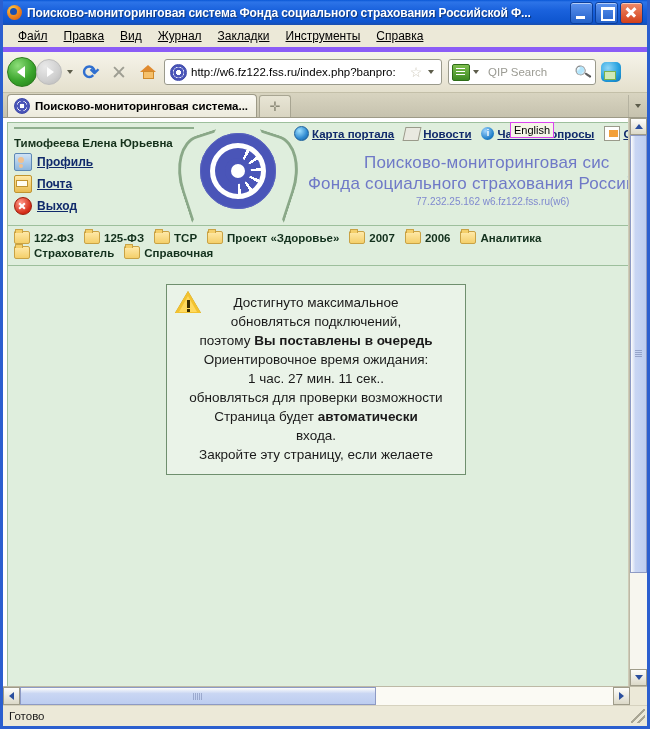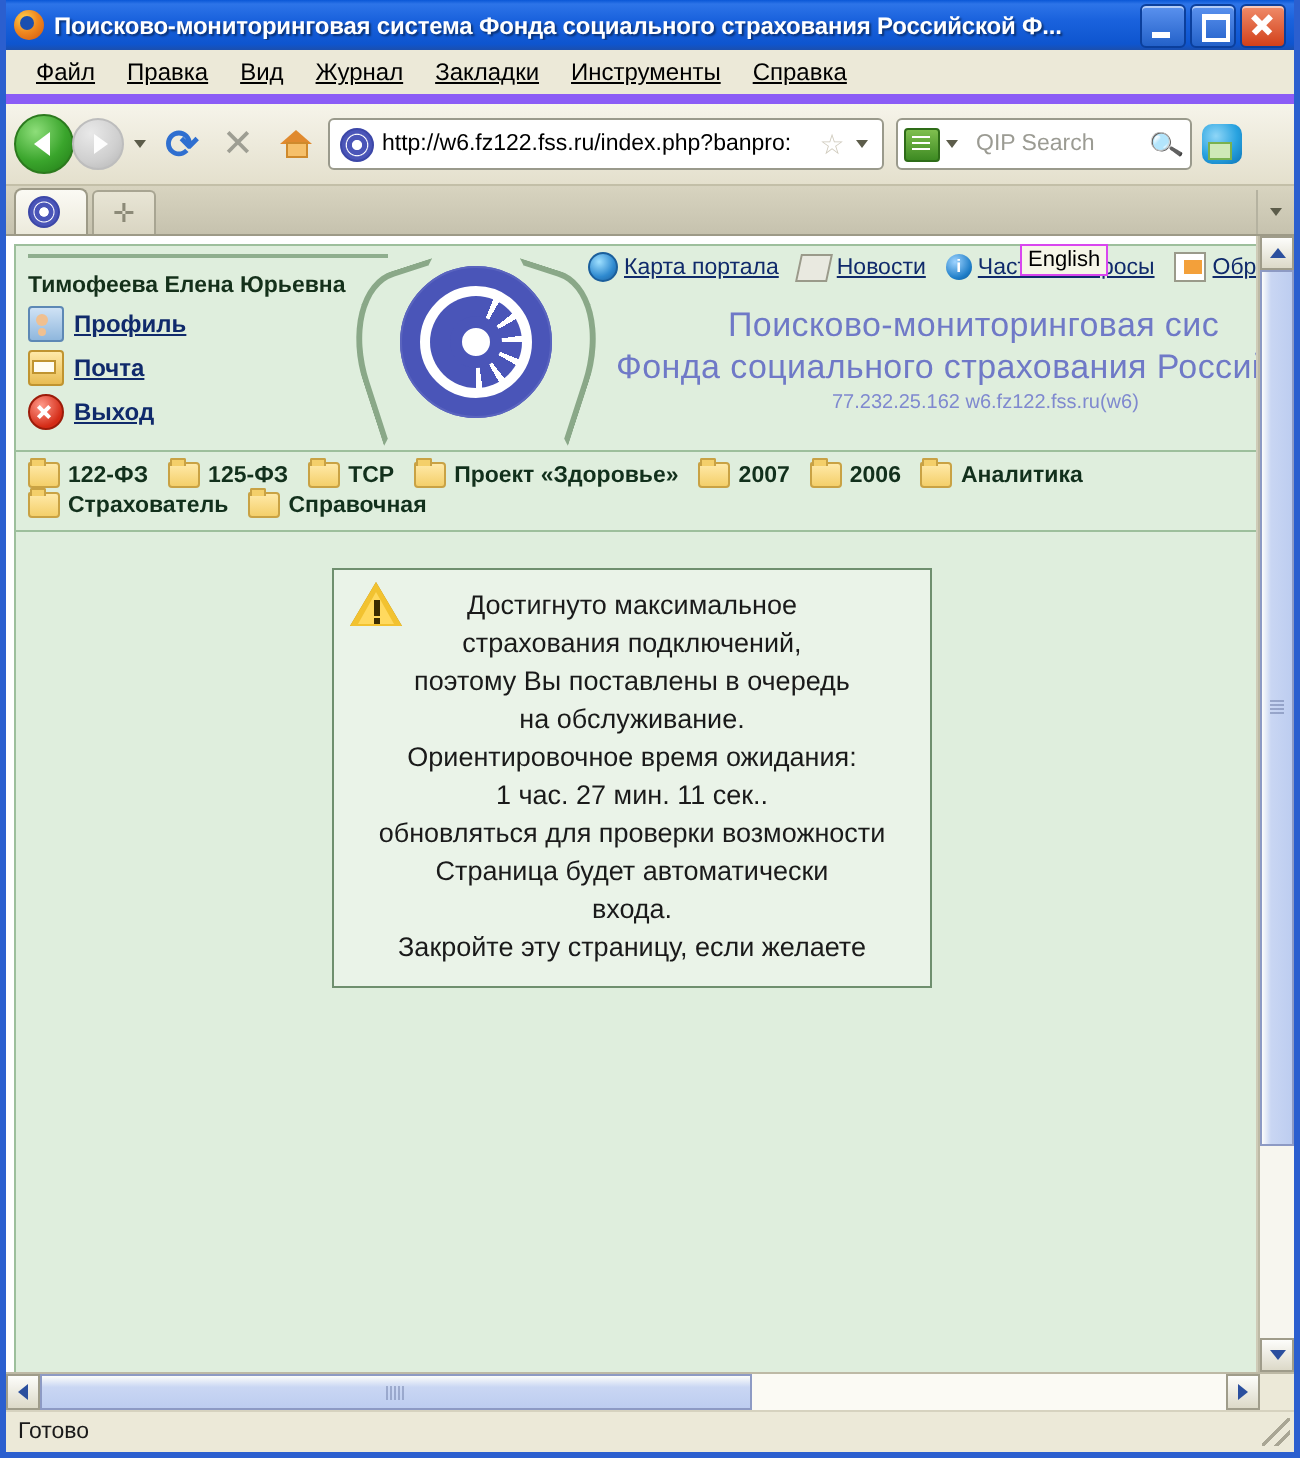--- a/index.html
+++ b/index.html
@@ -296,21 +296,21 @@
     content:"";position:absolute;left:10px;top:10px;width:26px;height:26px;border-radius:50%;
     background:#fff;border:6px solid #4a55b8;box-sizing:border-box;
   }
 
   .toplinks{
     position:absolute;left:286px;top:3px;display:flex;align-items:center;gap:10px;
     white-space:nowrap;
   }
   .toplink{display:flex;align-items:center;gap:3px;}
   .toplink a{
-    font-size:11.5px;font-weight:normal;color:#102a6b;text-decoration:underline;white-space:nowrap;
+    font-size:11.5px;font-weight:bold;color:#102a6b;text-decoration:underline;white-space:nowrap;
   }
   .ico-globe{
     width:13px;height:13px;border-radius:50%;flex:0 0 13px;
     background:radial-gradient(circle at 35% 30%,#9fe0ff 0%,#2f8ad0 60%,#1b5f9c 100%);
     border:1px solid #1b5f9c;
   }
   .ico-news{
     width:14px;height:12px;flex:0 0 14px;background:#e9e9e0;border:1px solid #9a9a8a;
     transform:skewX(-12deg);
   }
@@ -368,21 +368,21 @@
     border:1px solid #9dbf9c;border-top:none;
   }
   .msgbox{
     width:300px;margin:4px 0 0 158px;
     background:#eaf3e8;border:1px solid #6f8f6e;
     padding:8px 10px 10px 10px;box-sizing:border-box;position:relative;
   }
   .msg-line{
     text-align:center;font-size:13.5px;color:#1a1a1a;line-height:19px;white-space:nowrap;
   }
-  .msg-line b{font-weight:normal;margin-top:20px;}
+  .msg-line b{font-weight:bold;margin-top:20px;}
   .warn-ico{
     position:absolute;left:8px;top:6px;width:26px;height:23px;
   }
   .warn-ico .tri{
     width:0;height:0;border-left:13px solid transparent;border-right:13px solid transparent;
     border-bottom:22px solid #f2c230;
     filter:drop-shadow(0 0 0 #b5880f);
   }
   .warn-ico .tri-in{
     position:absolute;left:4px;top:5px;width:0;height:0;
@@ -517,20 +517,21 @@
       <div class="mag">🔍</div>
     </div>
     <div class="skype">
       <div class="skype-ico"></div>
     </div>
   </div>
 
   <div class="tabstrip">
     <div class="tab">
       <div class="site-ico"></div>
+      <div class="tab-label">Поисково-мониторинговая система...</div>
     </div>
     <div class="newtab">✛</div>
     <div class="tabstrip-spacer"></div>
     <div class="tablist-caret">
         <div class="caret"></div>
       </div>
   </div>
 
   <div class="viewport">
     <div class="page">
@@ -635,25 +636,24 @@
 
         <div class="content-area">
           <div class="msgbox">
             <div class="warn-ico">
               <div class="tri"></div>
                 <div class="tri-in"></div>
                 <div class="bang"></div>
                 <div class="dot"></div>
             </div>
             <div class="msg-line">Достигнуто максимальное</div>
-            <div class="msg-line">страхования подключений,</div>
+            <div class="msg-line">обновляться подключений,</div>
             <div class="msg-line">
               <span>поэтому </span><b>Вы поставлены в очередь</b>
             </div>
-            <div class="msg-line">на обслуживание.</div>
             <div class="msg-line">Ориентировочное время ожидания:</div>
             <div class="msg-line">1 час. 27 мин. 11 сек..</div>
             <div class="msg-line">обновляться для проверки возможности</div>
             <div class="msg-line">
               <span>Страница будет </span><b>автоматически</b>
             </div>
             <div class="msg-line">входа.</div>
             <div class="msg-line">Закройте эту страницу, если желаете</div>
           </div>
         </div>

